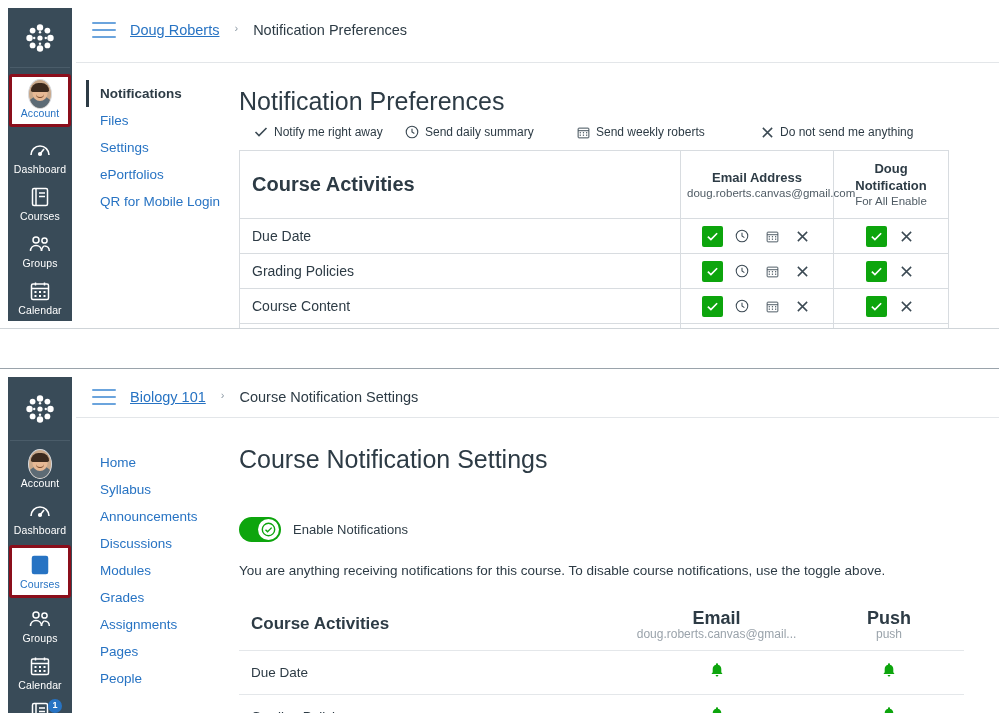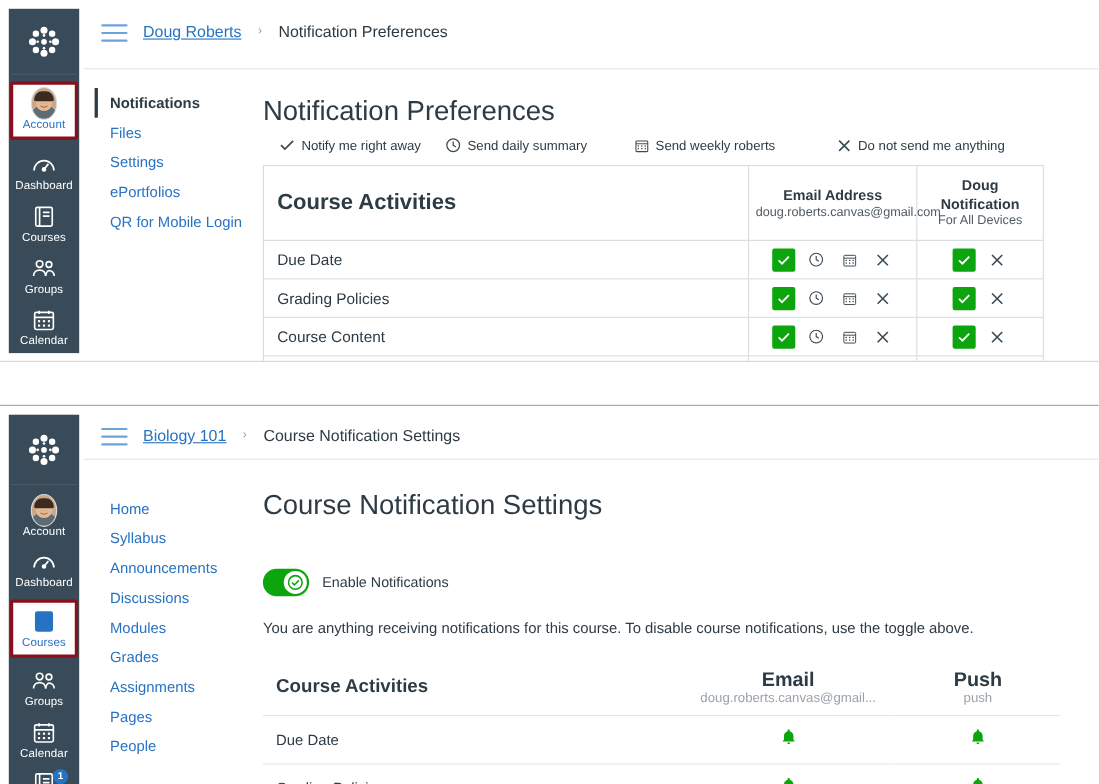--- a/index.html
+++ b/index.html
@@ -280,21 +280,21 @@
           </colgroup>
         <thead>
           <tr>
             <th class="cat">Course Activities</th>
             <th class="ch">
               <div class="chtitle">Email Address</div>
               <div class="chsub">doug.roberts.canvas@gmail.com</div>
             </th>
             <th class="ch">
               <div class="chtitle">Doug Notification</div>
-              <div class="chsub">For All Devices</div>
+              <div class="chsub">For All Enable</div>
             </th>
           </tr>
         </thead>
         <tbody>
           <tr>
             <td class="act">Due Date</td>
             <td class="opts">
               <div class="optrow">
                 <span class="opt sel">
                     <svg width="13" height="13" viewBox="0 0 14 14" fill="none" stroke-width="1.8">

